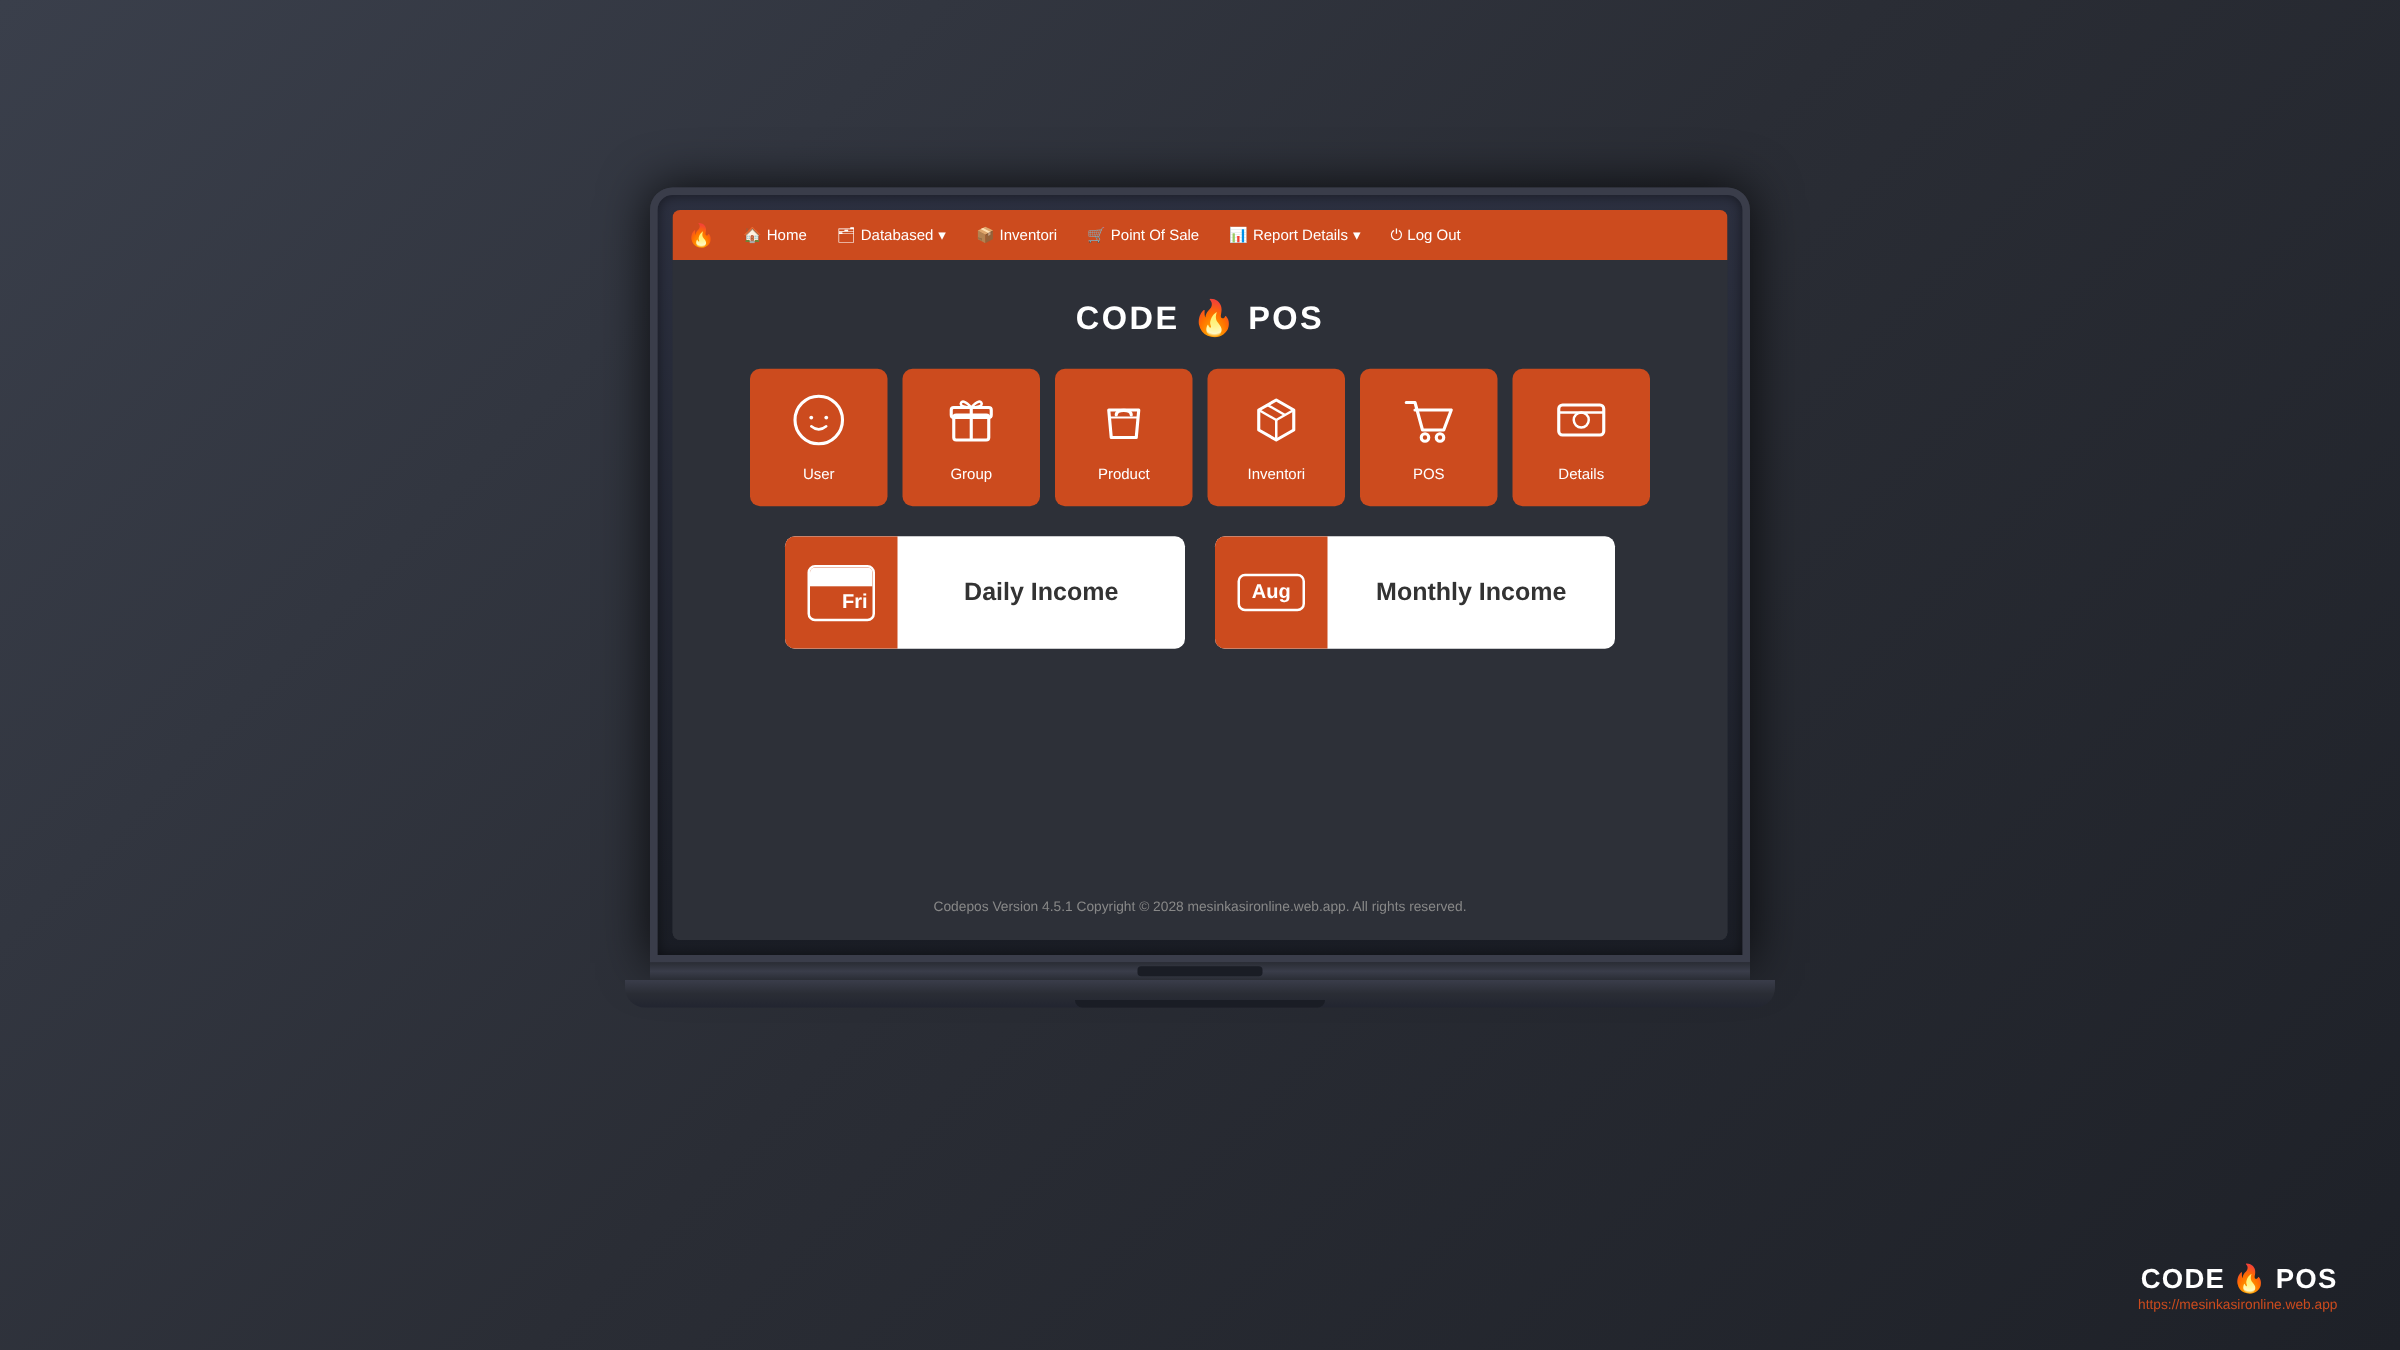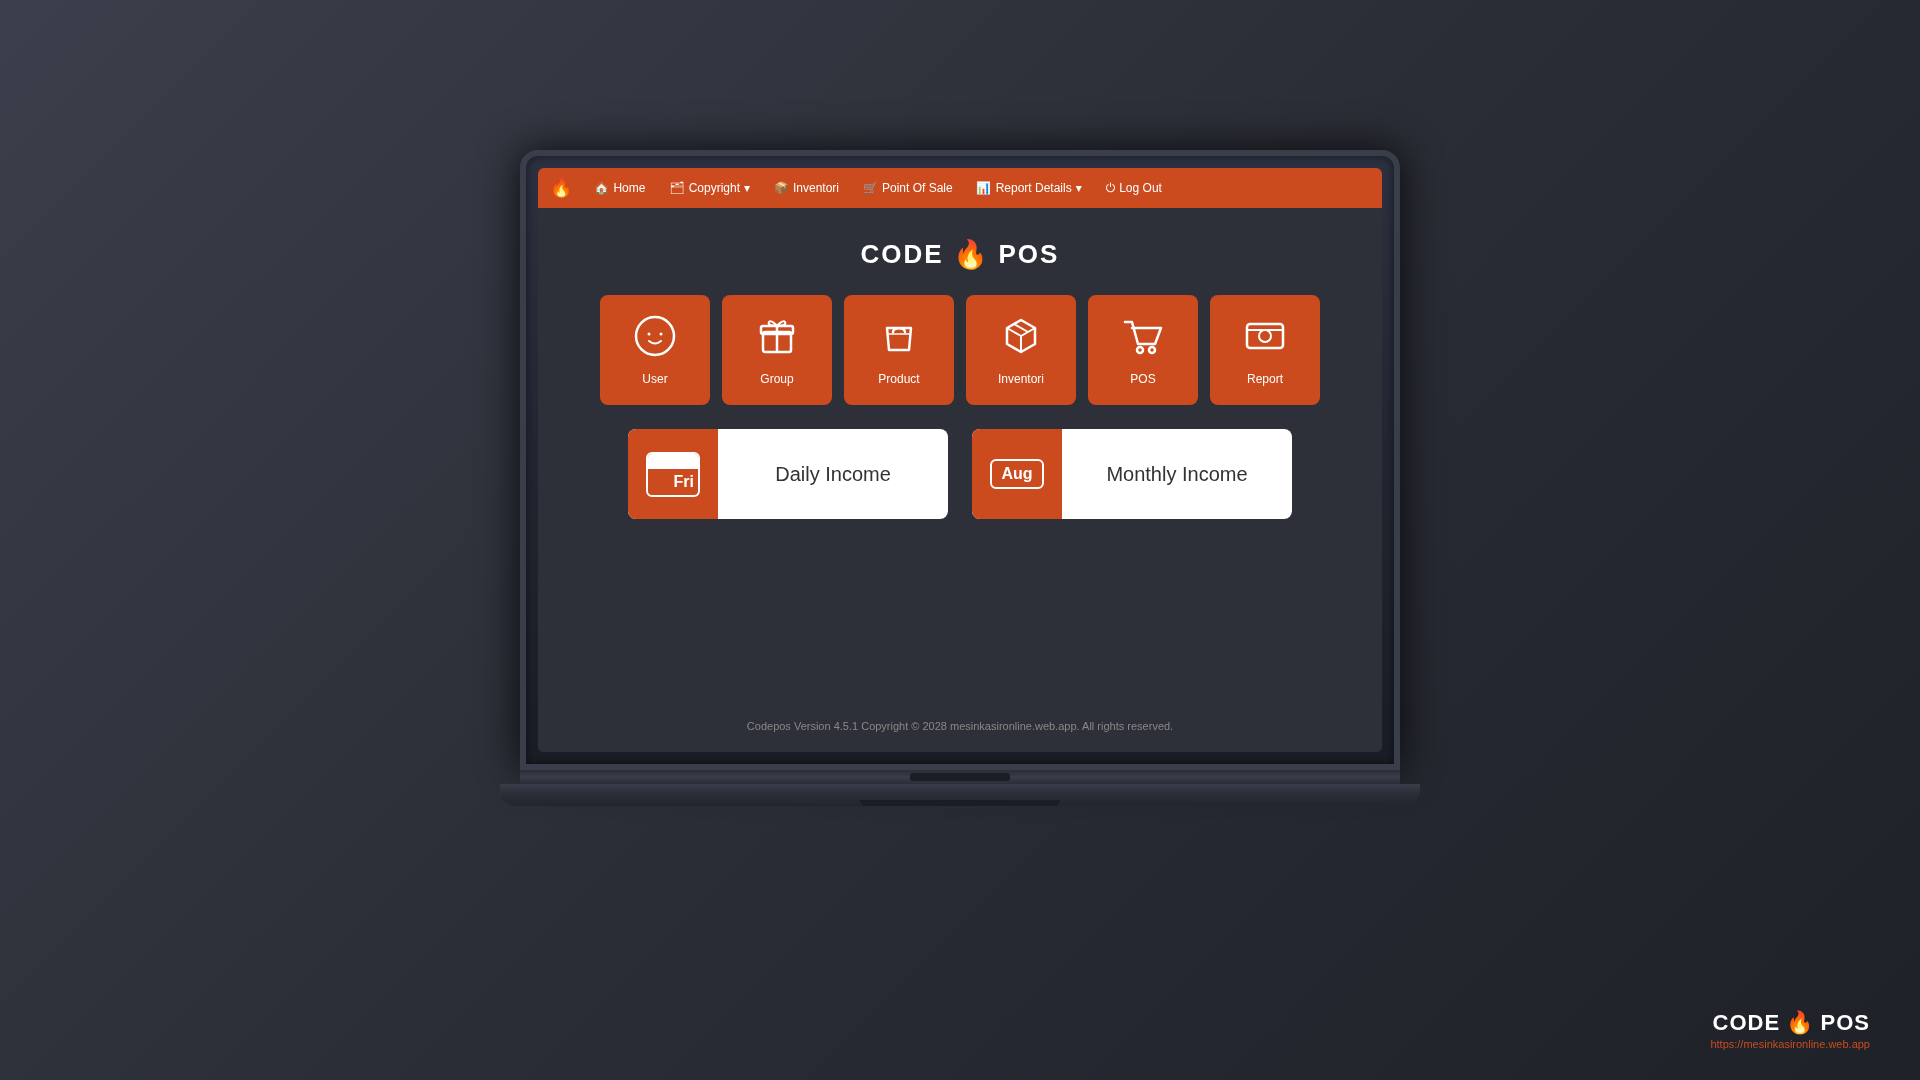--- a/index.html
+++ b/index.html
@@ -183,21 +183,21 @@
     .income-card-label-area {
       flex: 1;
       display: flex;
       align-items: center;
       justify-content: center;
     }
 
     .income-card-label {
       font-size: 20px;
       color: #333;
-      font-weight: 400;
+      font-weight: 700;
     }
 
     
     .footer-text {
       color: #888;
       font-size: 11px;
       text-align: center;
       margin-top: auto;
     }
 
@@ -277,21 +277,21 @@
       <nav class="navbar">
         <div class="navbar-brand">
           <span class="flame-icon-small">🔥</span>
         </div>
         <div class="nav-item">
           <span class="nav-icon">🏠</span>
           <span>Home</span>
         </div>
         <div class="nav-item">
           <span class="nav-icon">🗂</span>
-          <span>Copyright</span>
+          <span>Databased</span>
           <span>▾</span>
         </div>
         <div class="nav-item">
           <span class="nav-icon">📦</span>
           <span>Inventori</span>
         </div>
         <div class="nav-item">
           <span class="nav-icon">🛒</span>
           <span>Point Of Sale</span>
         </div>
@@ -364,21 +364,21 @@
     </svg></div>
             <span class="quick-card-label">POS</span>
           </div>
 
           <div class="quick-card">
             <div class="quick-card-icon"><svg width="44" height="44" viewBox="0 0 44 44" fill="none" xmlns="http://www.w3.org/2000/svg">
       <rect x="4" y="10" width="36" height="24" rx="3" stroke="white" stroke-width="2.5" fill="none"></rect>
       <circle cx="22" cy="22" r="6" stroke="white" stroke-width="2" fill="none"></circle>
       <line x1="4" y1="16" x2="40" y2="16" stroke="white" stroke-width="2"></line>
     </svg></div>
-            <span class="quick-card-label">Report</span>
+            <span class="quick-card-label">Details</span>
           </div>
 
         </div>
 
         <div class="income-row">
 
           <div class="income-card">
             <div class="income-card-icon-area">
               <div class="calendar-icon" style="display: flex; flex-direction: column; align-items: stretch; border: 2.5px solid white; border-radius: 6px; width: 54px; overflow: hidden;">
       <div style="background:white;color:#cc4b1e;font-size:9px;font-weight:bold;text-align:center;padding:2px 0;border-bottom:1px solid rgba(255,255,255,0.3);">​</div>

